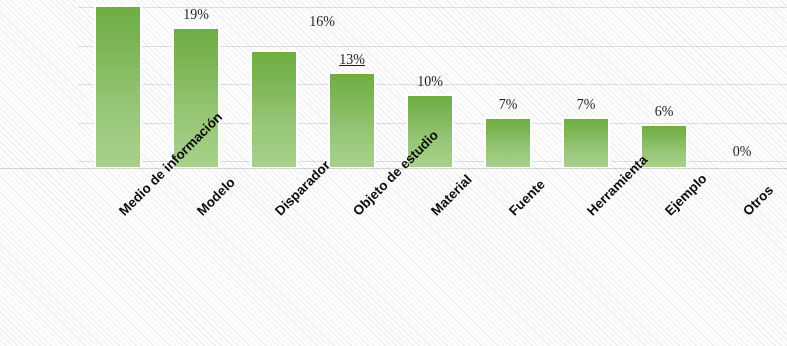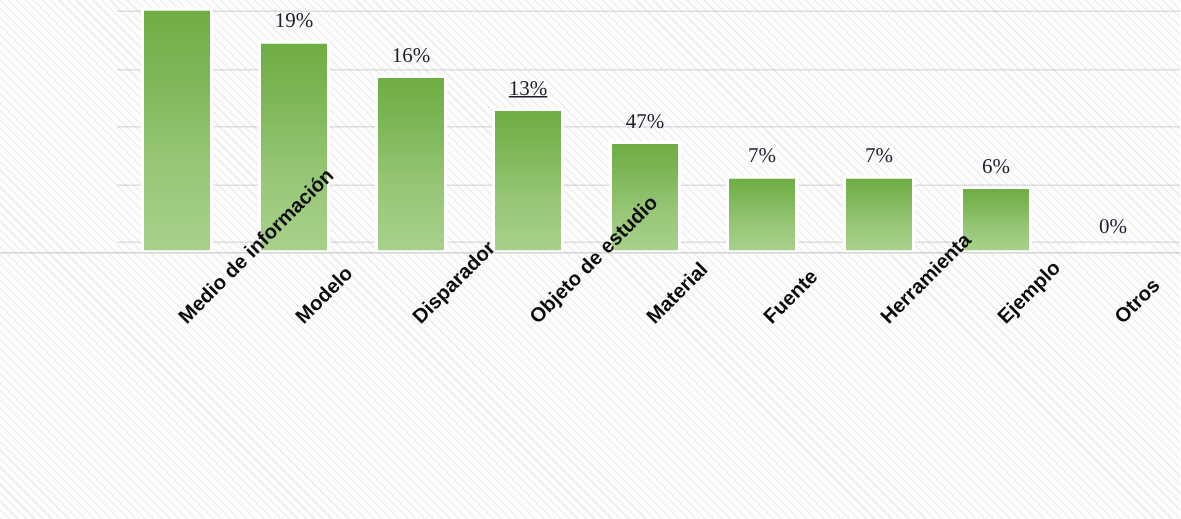--- a/index.html
+++ b/index.html
@@ -131,29 +131,29 @@
         <div class="bar-slot" style="left: 94px;">
           <div class="bar-rect" title="Medio de información: 22%" style="height: 164px;"></div>
           <div class="bar-value" style="bottom: 168px;">22%</div>
         </div>
         <div class="bar-slot" style="left: 172px;">
           <div class="bar-rect" title="Modelo: 19%" style="height: 142px;"></div>
           <div class="bar-value" style="bottom: 146px; text-align: center;">19%</div>
         </div>
         <div class="bar-slot" style="left: 250px;">
           <div class="bar-rect" title="Disparador: 16%" style="height: 119px;"></div>
-          <div class="bar-value" style="bottom: 123px;">16%</div>
+          <div class="bar-value" style="bottom: 139px; margin-left: 48px;">16%</div>
         </div>
         <div class="bar-slot" style="left: 328px;">
           <div class="bar-rect" title="Objeto de estudio: 13%" style="height: 97px;"></div>
           <div class="bar-value" style="bottom: 101px; text-decoration: underline;">13%</div>
         </div>
         <div class="bar-slot" style="left: 406px;">
           <div class="bar-rect" title="Material: 10%" style="height: 75px;"></div>
-          <div class="bar-value" style="bottom: 79px;">47%</div>
+          <div class="bar-value" style="bottom: 79px;">10%</div>
         </div>
         <div class="bar-slot" style="left: 484px;">
           <div class="bar-rect" title="Fuente: 7%" style="height: 52px;"></div>
           <div class="bar-value" style="bottom: 56px;">7%</div>
         </div>
         <div class="bar-slot" style="left: 562px;">
           <div class="bar-rect" title="Herramienta: 7%" style="height: 52px;"></div>
           <div class="bar-value" style="bottom: 56px;">7%</div>
         </div>
         <div class="bar-slot" style="left: 640px;">

